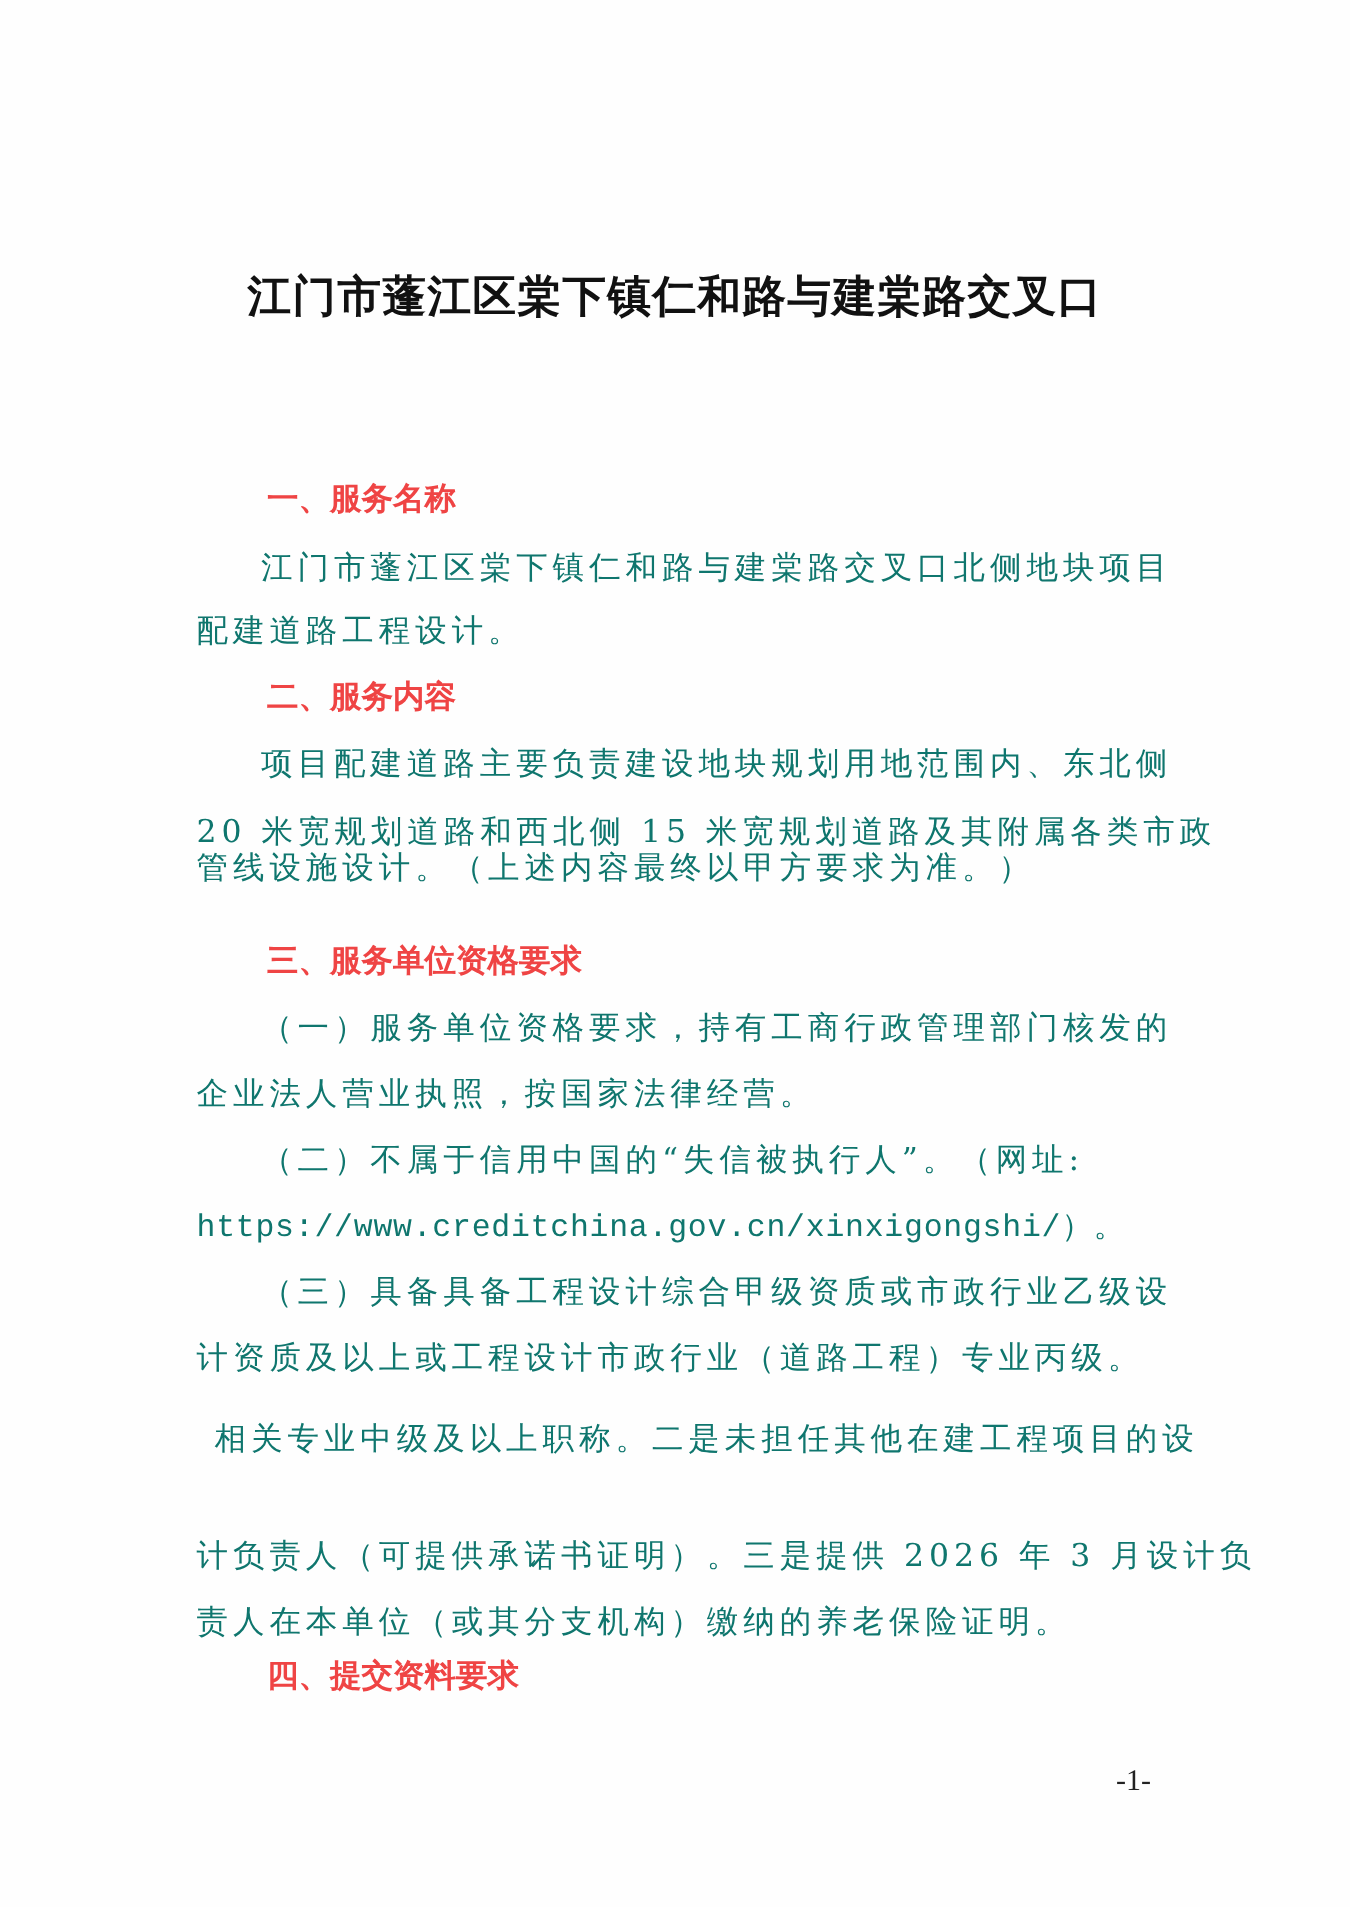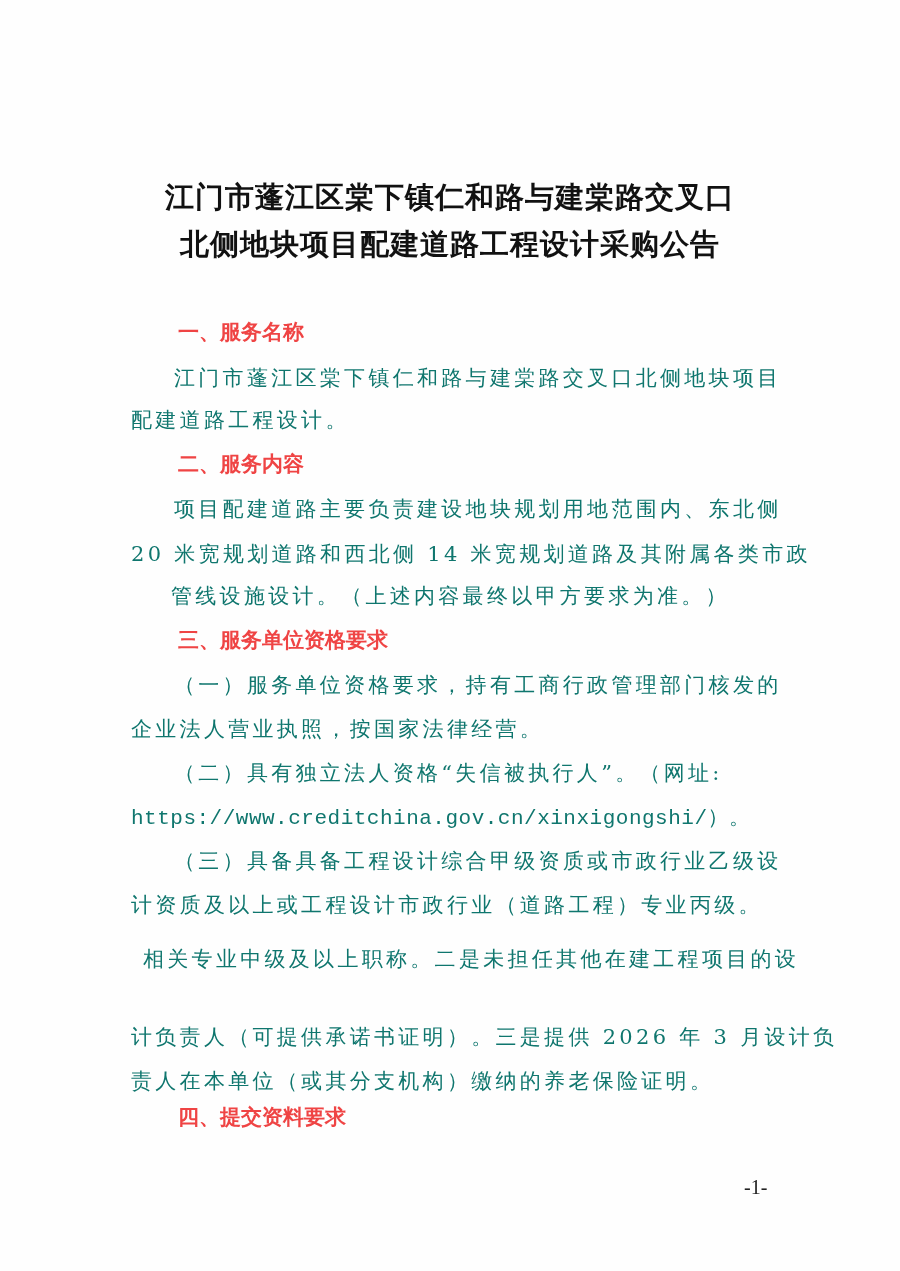--- a/index.html
+++ b/index.html
@@ -31,37 +31,36 @@
     position: absolute; left: 744px; top: 1176px; font-size: 20px; color: #222;
     font-family: "Liberation Serif", "DejaVu Serif", serif;
   }
 </style>
 </head>
 <body>
 
 <div class="page">
 
   <div class="title-line" style="top:178px;">江门市蓬江区棠下镇仁和路与建棠路交叉口</div>
-  <div class="title-line" style="top:225px;">北侧地块项目配建道路工程设计采购公告</div>
 
   <div class="heading" style="top:318px;">一、服务名称</div>
   <div class="line indent" style="top:364px;">江门市蓬江区棠下镇仁和路与建棠路交叉口北侧地块项目</div>
   <div class="line flush" style="top:406px;font-family:Liberation Serif, serif;">配建道路工程设计。</div>
 
   <div class="heading" style="top:450px;">二、服务内容</div>
   <div class="line indent" style="top:495px;">项目配建道路主要负责建设地块规划用地范围内、东北侧</div>
-  <div class="line flush" style="top:540px;">20 米宽规划道路和西北侧 14 米宽规划道路及其附属各类市政</div>
-  <div class="line flush" style="top:582px;margin-left:40px;">管线设施设计。（上述内容最终以甲方要求为准。）</div>
+  <div class="line flush" style="top:540px;">20 米宽规划道路和西北侧 15 米宽规划道路及其附属各类市政</div>
+  <div class="line flush" style="top:564px;">管线设施设计。（上述内容最终以甲方要求为准。）</div>
 
   <div class="heading" style="top:626px;">三、服务单位资格要求</div>
 
   <div class="line indent" style="top:671px;">（一）服务单位资格要求，持有工商行政管理部门核发的</div>
   <div class="line flush" style="top:715px;">企业法人营业执照，按国家法律经营。</div>
 
-  <div class="line indent" style="top:759px;">（二）具有独立法人资格“失信被执行人”。（网址:</div>
+  <div class="line indent" style="top:759px;">（二）不属于信用中国的“失信被执行人”。（网址:</div>
   <div class="line flush url" style="top:803px;">https://www.creditchina.gov.cn/xinxigongshi/）。</div>
 
   <div class="line indent" style="top:847px;">（三）具备具备工程设计综合甲级资质或市政行业乙级设</div>
   <div class="line flush" style="top:891px;">计资质及以上或工程设计市政行业（道路工程）专业丙级。</div>
 
   <div class="line flush" style="top:945px;margin-left:12px;">相关专业中级及以上职称。二是未担任其他在建工程项目的设</div>
   <div class="line flush" style="top:1023px;">计负责人（可提供承诺书证明）。三是提供 2026 年 3 月设计负</div>
   <div class="line flush" style="top:1067px;">责人在本单位（或其分支机构）缴纳的养老保险证明。</div>
 
   <div class="heading" style="top:1103px;">四、提交资料要求</div>

